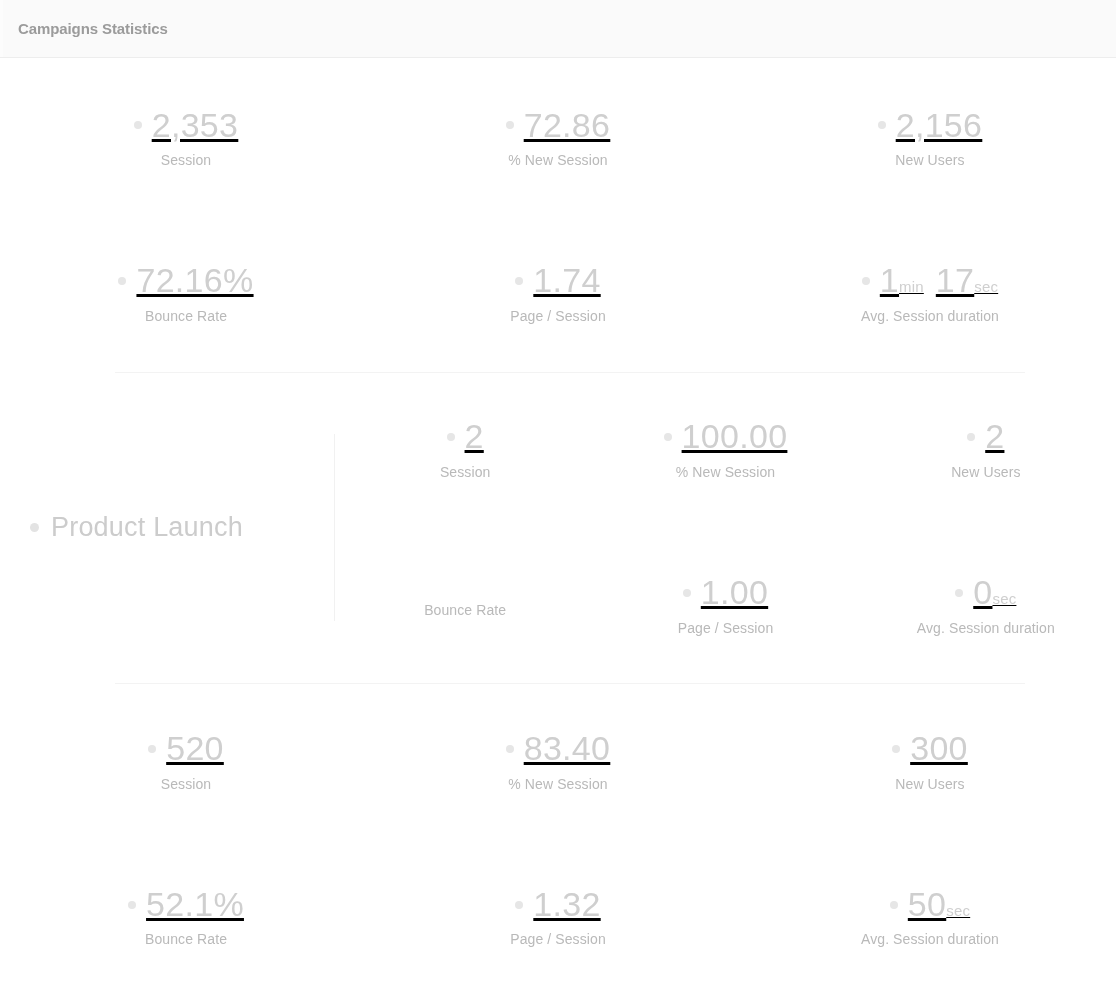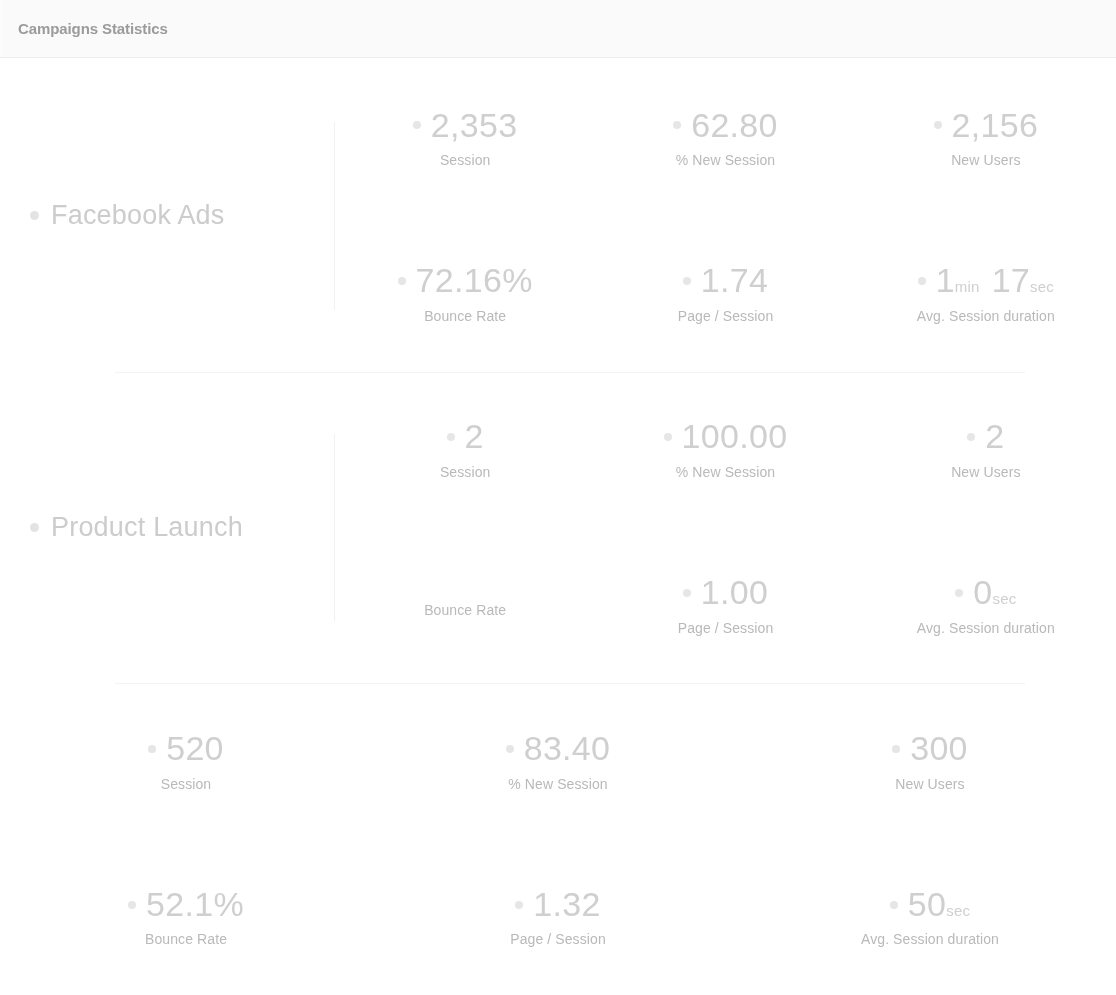--- a/index.html
+++ b/index.html
@@ -159,20 +159,21 @@
   .metric-unit {
     font-size: 15px;
     color: #cfcfcf;
     letter-spacing: 0.2px;
     text-align: center;
   }
   .metric-value-pair {
     display: inline-flex;
     align-items: baseline;
     gap: 12px;
+    text-decoration: underline;
   }
   .metric-seg {
     display: inline-flex;
     align-items: baseline;
   }
   .metric-label {
     margin-top: 9px;
     font-size: 14px;
     color: #b9b9b9;
     letter-spacing: 0.1px;
@@ -183,44 +184,38 @@
 <body>
 
 <div class="widget">
 
   <div class="widget-header">
     <span class="widget-title">Campaigns Statistics</span>
   </div>
 
   <div class="widget-body">
       <div class="campaign-row">
-        <div class="campaign-name-cell">
-          <div class="campaign-name">
-            <span class="dot"></span>
-            <span class="label">Facebook Ads</span>
-          </div>
-        </div>
         <div class="metrics-grid">
           <div class="metric">
             <div class="metric-value-line">
               <span class="bullet"></span>
               <span class="metric-value-pair">
                 <span class="metric-seg">
                   <span class="metric-value">2,353</span>
                 </span>
               </span>
             </div>
             <div class="metric-label">Session</div>
           </div>
           <div class="metric">
             <div class="metric-value-line">
               <span class="bullet"></span>
               <span class="metric-value-pair">
                 <span class="metric-seg">
-                  <span class="metric-value">62.80</span>
+                  <span class="metric-value">72.86</span>
                 </span>
               </span>
             </div>
             <div class="metric-label">% New Session</div>
           </div>
           <div class="metric">
             <div class="metric-value-line">
               <span class="bullet"></span>
               <span class="metric-value-pair">
                 <span class="metric-seg">

